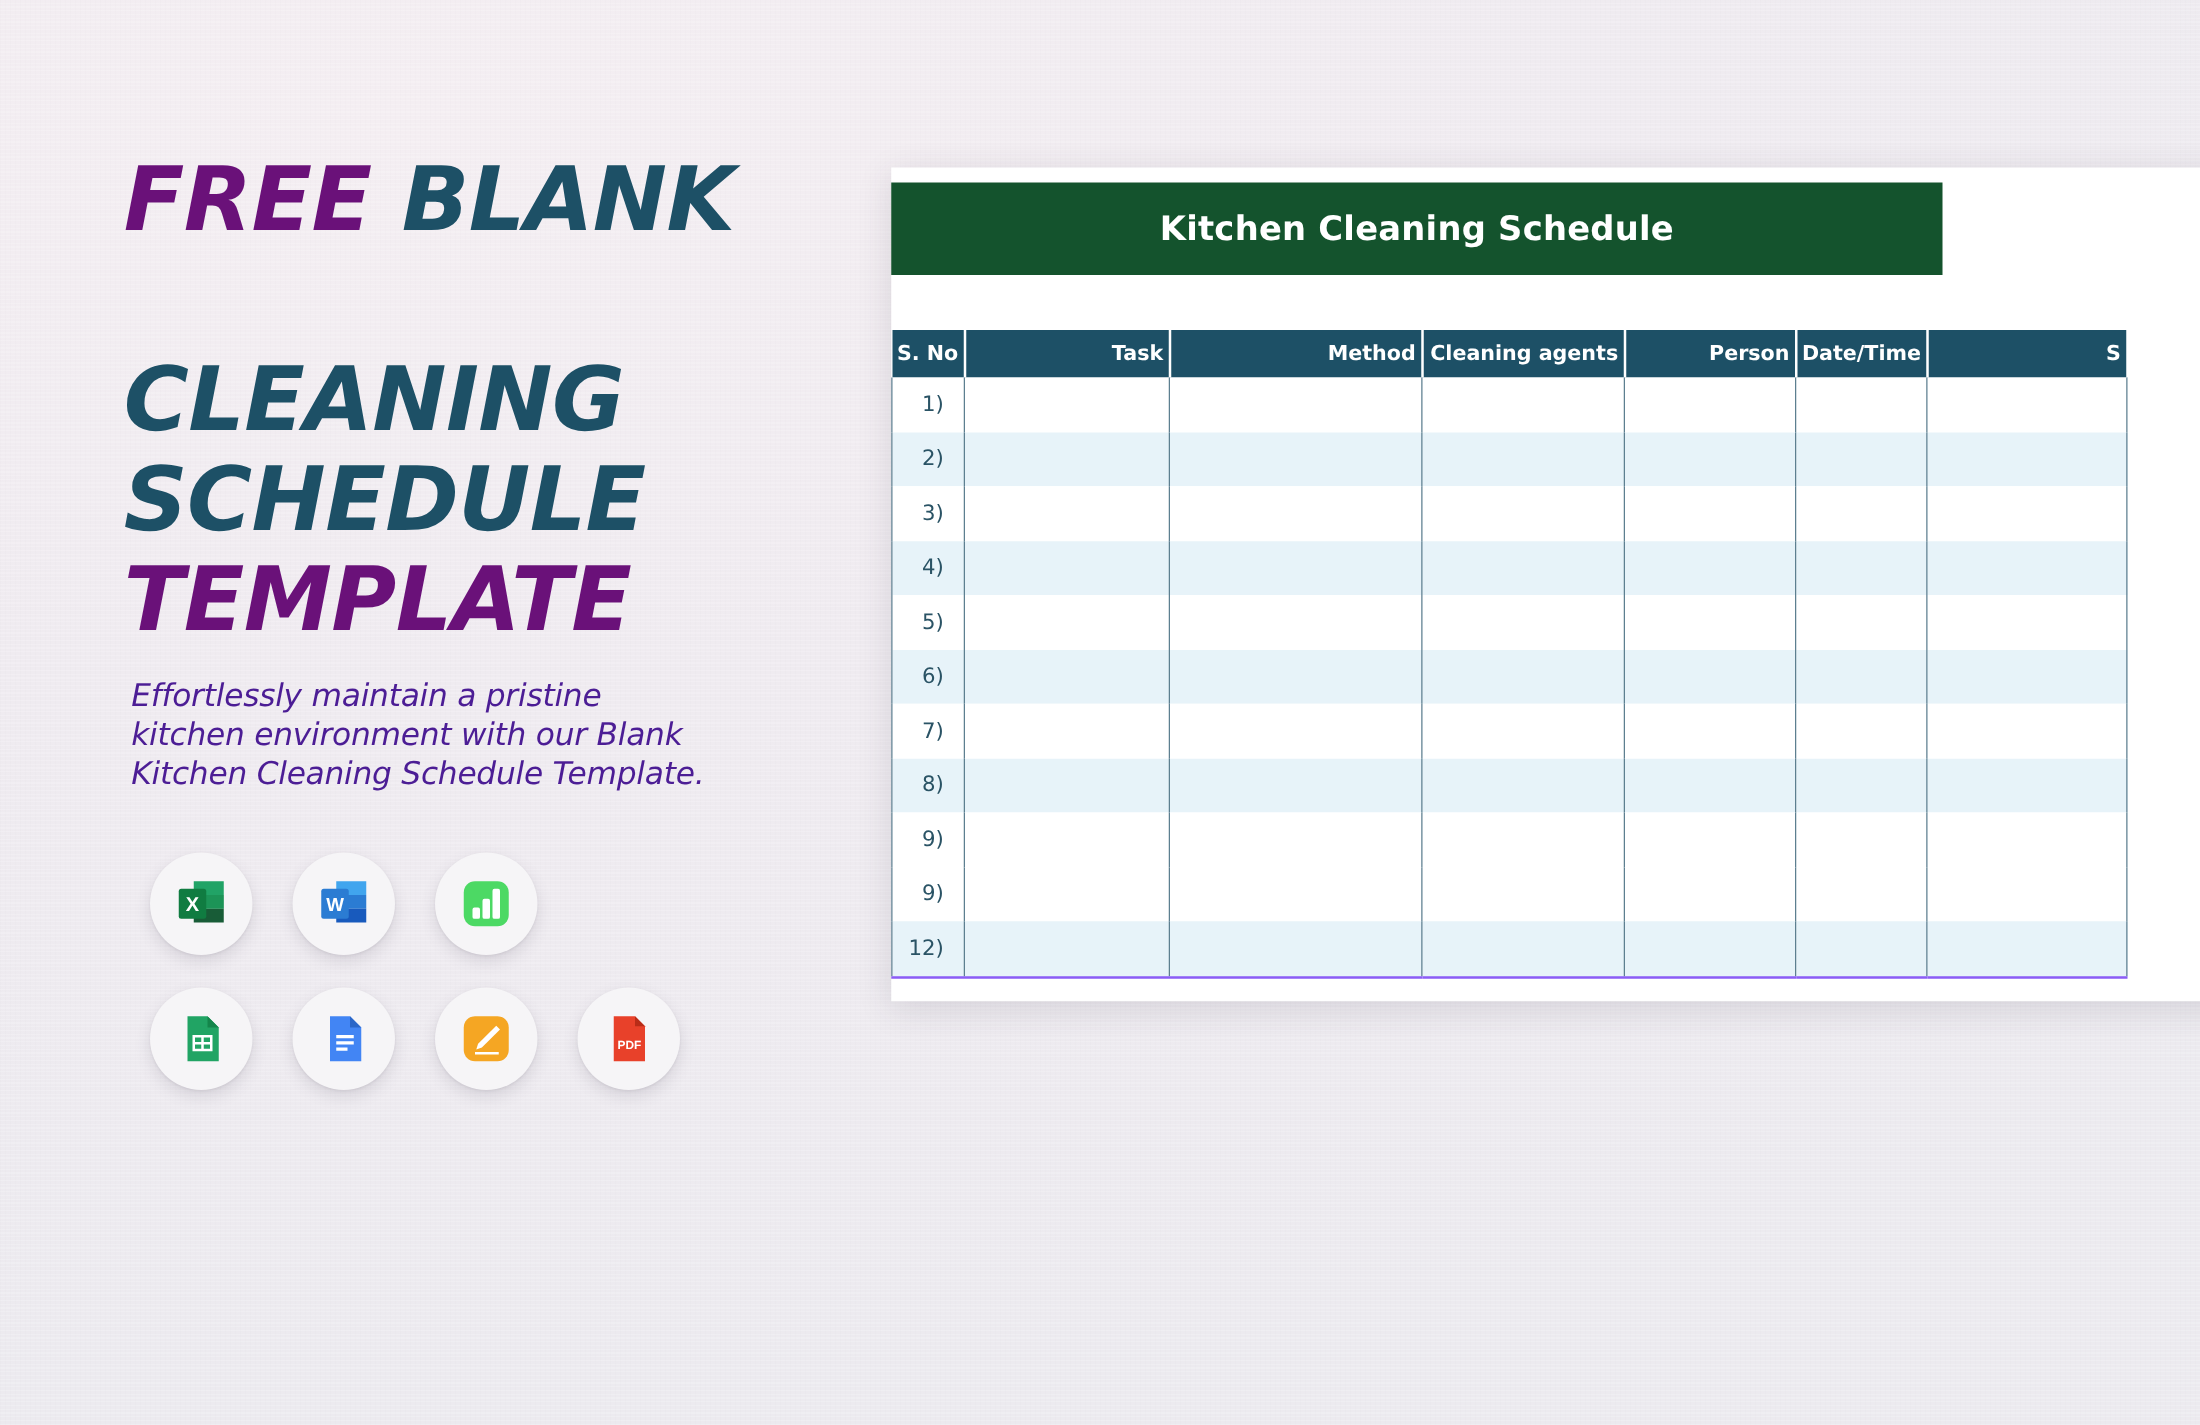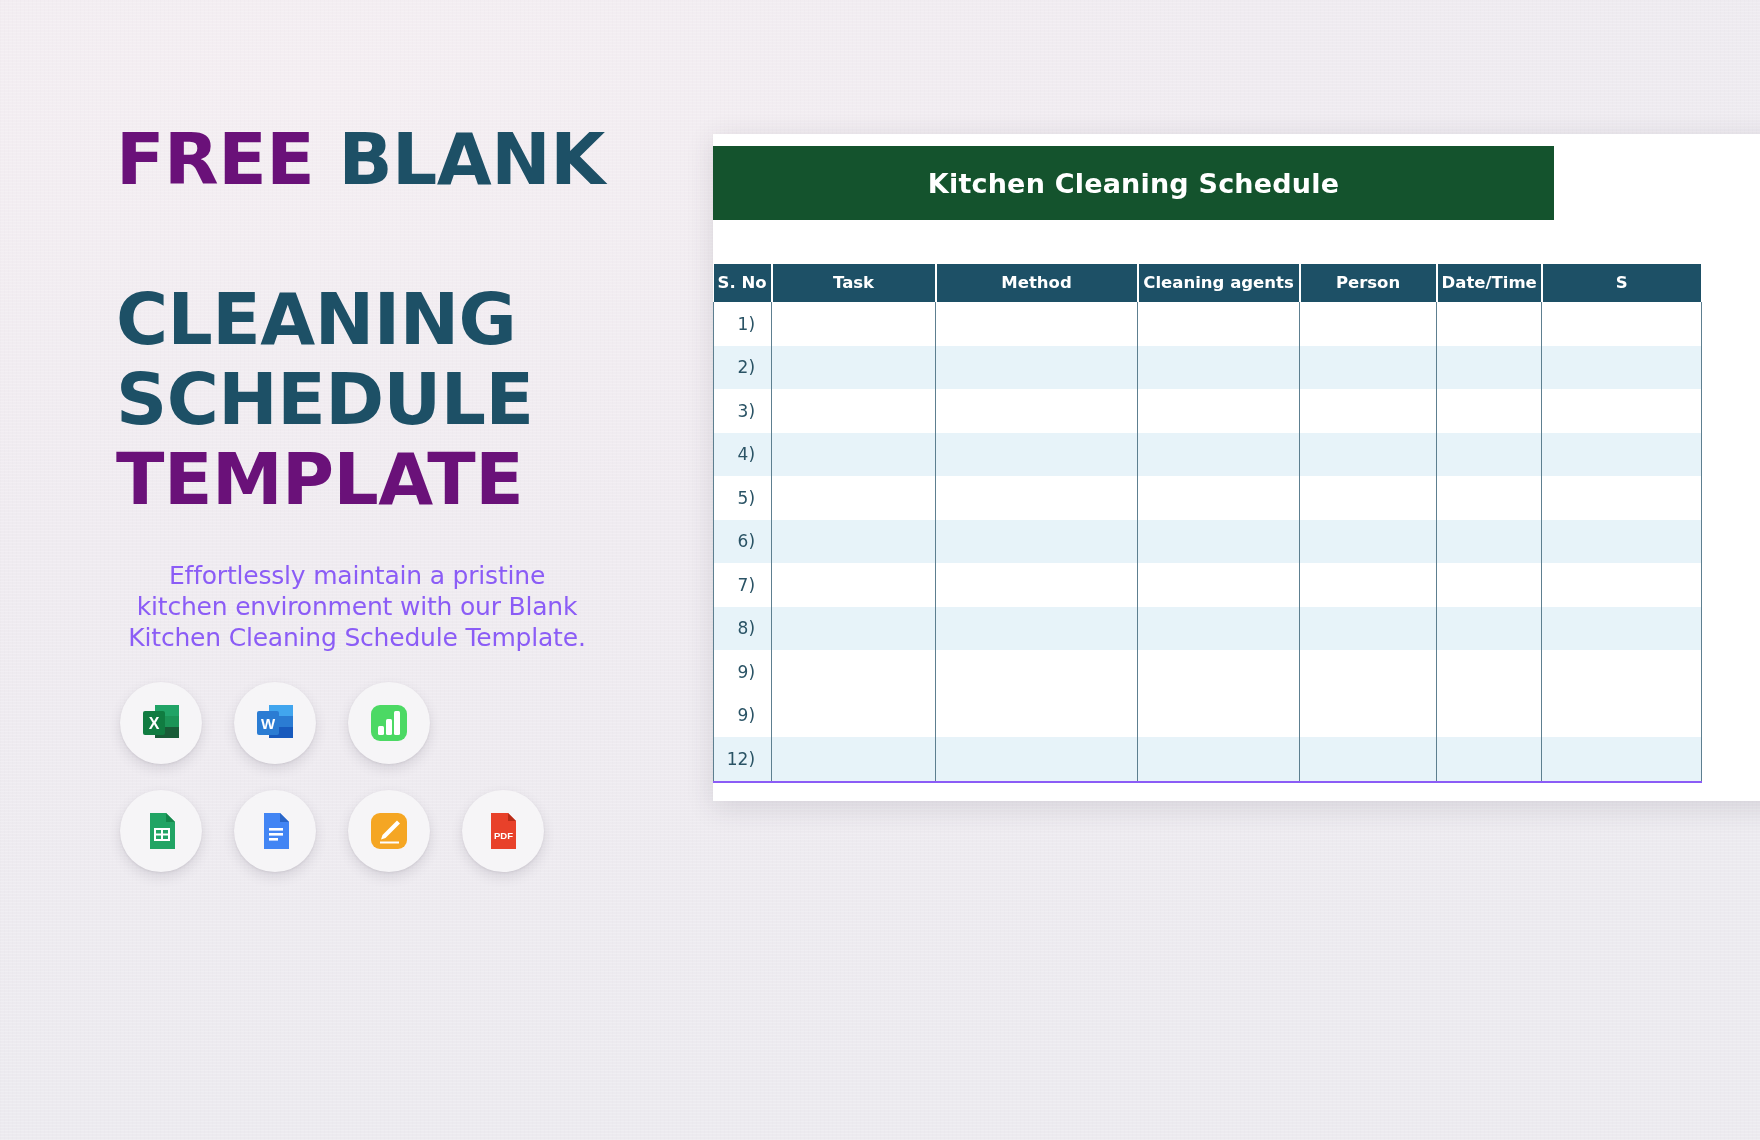--- a/index.html
+++ b/index.html
@@ -29,46 +29,46 @@
     opacity: .55;
     pointer-events: none;
     background-image:
       repeating-linear-gradient(0deg, rgba(255,255,255,.30) 0 1px, rgba(0,0,0,0) 1px 3px),
       repeating-linear-gradient(90deg, rgba(0,0,0,.018) 0 1px, rgba(0,0,0,0) 1px 4px);
   }
 
   
   #promo {
     position: absolute;
-    left: 116px;
+    left: 99px;
     top: 120px;
     width: 560px;
+    font-style: italic;
   }
   .headline {
     font-family: "DejaVu Sans", sans-serif;
     font-weight: 700;
     font-size: 71px;
     line-height: 80px;
     letter-spacing: -0.5px;
     color: #1d5066;
     margin: 0;
     text-transform: uppercase;
   }
   .headline .accent { color: #6a1179; }
 
   #desc {
-    margin: 40px 0 0 6px;
+    margin: 21px 0 0 6px;
     font-family: "DejaVu Sans", sans-serif;
     font-size: 25px;
     line-height: 31px;
-    color: #8b5cf6;
+    color: #4c1d95;
     font-weight: 400;
     max-width: 470px;
     letter-spacing: -0.2px;
-    text-align: center;
   }
 
   
   #formats {
     position: absolute;
     left: 120px;
     top: 682px;
     width: 470px;
   }
   .icon-row {
@@ -119,21 +119,21 @@
     table-layout: fixed;
     margin-left: 0;
   }
   table#grid th {
     background: #1d5066;
     color: #fff;
     font-family: "DejaVu Sans", sans-serif;
     font-size: 16.5px;
     font-weight: 700;
     padding: 9px 4px 10px;
-    text-align: center;
+    text-align: right;
     border-right: 2px solid #ffffff;
     white-space: nowrap;
   }
   table#grid td {
     height: 43.5px;
     border-right: 1px solid #5d7f90;
     border-left: none;
     padding: 0 10px;
     font-family: "DejaVu Sans", sans-serif;
     font-size: 17px;

